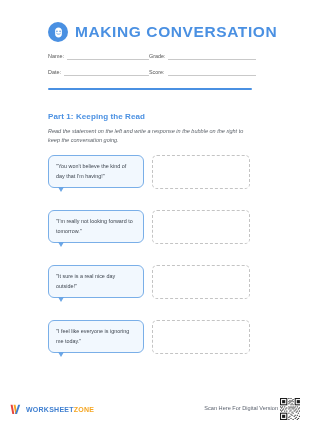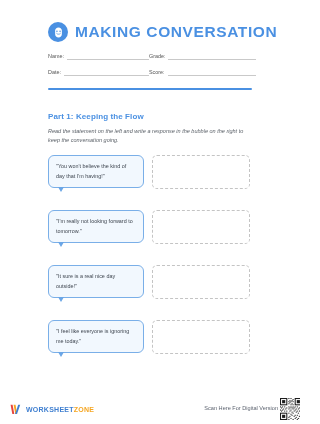--- a/index.html
+++ b/index.html
@@ -232,21 +232,21 @@
       </div>
       <div class="meta-cell second">
         <span class="meta-label">Score:</span>
         <span class="meta-line"></span>
       </div>
     </div>
   </div>
   <div class="meta-rule"></div>
 
   <div class="section">
-    <div class="section-title">Part 1: Keeping the Flow</div>
+    <div class="section-title">Part 1: Keeping the Read</div>
     <div class="section-instructions">Read the statement on the left and write a response in the bubble on the right to keep the conversation going.</div>
   </div>
 
   <div class="prompts">
 
     <div class="prompt-row">
       <div class="bubble">
         <div class="bubble-text">"You won't believe the kind of day that I'm having!"</div>
         <span class="bubble-tail"></span>
       </div>

